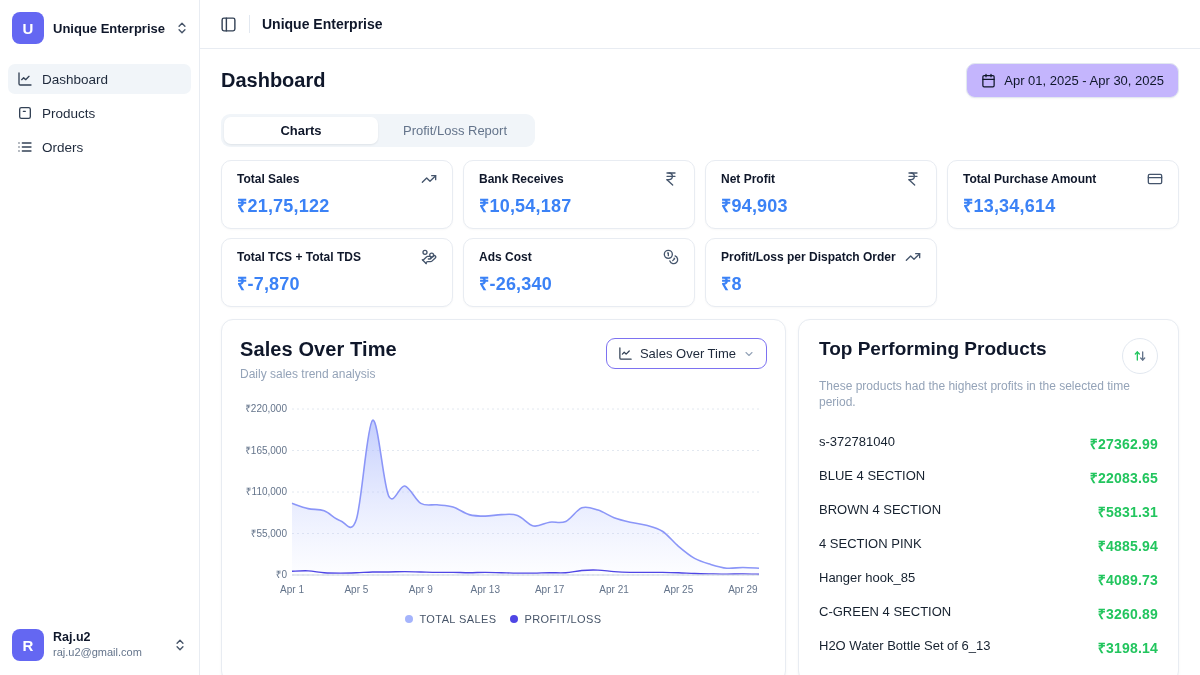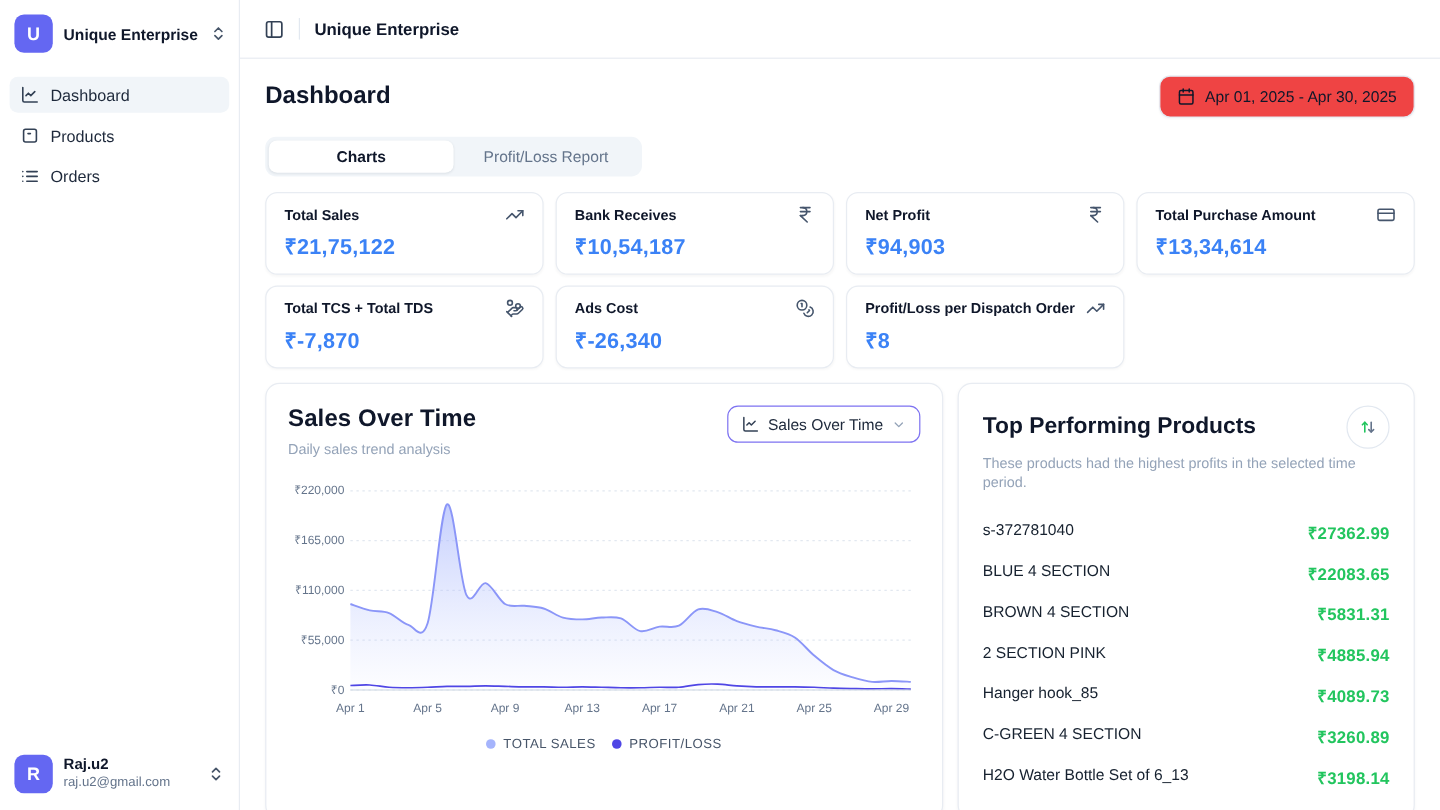--- a/index.html
+++ b/index.html
@@ -30,21 +30,21 @@
 
   
   .topbar { height:49px; border-bottom:1px solid #e8ecf2; display:flex; align-items:center; padding:0 20px; gap:12px; }
   .vsep { width:1px; height:18px; background:#e2e8f0; }
   .topbar-title { font-size:14px; font-weight:bold; }
 
   
   .content { flex:1; padding:14px 21px 0 21px; overflow:hidden; }
   .page-head { display:flex; align-items:center; justify-content:space-between; margin-bottom:16px; }
   .page-title { font-size:20px; font-weight:bold; }
-  .date-btn { display:flex; align-items:center; gap:8px; background:#ef4444; border:1px solid #e2e8f0;
+  .date-btn { display:flex; align-items:center; gap:8px; background:#c4b5fd; border:1px solid #e2e8f0;
     border-radius:9px; padding:9px 14px; font-size:13px; font-weight:500; color:#0f172a; cursor:pointer;
     box-shadow:0 1px 2px rgba(15,23,42,.04); }
 
   .tabs { display:inline-flex; background:#f1f5f9; border-radius:9px; padding:3px; margin-bottom:13px; }
   .tab { width:154px; text-align:center; font-size:13px; padding:6px 0; border-radius:7px;
     color:#64748b; font-weight:500; cursor:pointer; }
   .tab.active { background:#fff; color:#0f172a; font-weight:bold; box-shadow:0 1px 2px rgba(15,23,42,.08); }
 
   .stat-grid { display:grid; grid-template-columns:repeat(4,1fr); gap:9px 10px; margin-bottom:12px; }
   .stat-card { border:1px solid #e8ecf2; border-radius:10px; background:#fff; padding:10px 15px 11px 15px;
@@ -62,21 +62,21 @@
   .chart-sub { font-size:12px; color:#94a3b8; margin-top:6px; }
   .metric-btn { display:flex; align-items:center; gap:7px; border:1.5px solid #7d72f1; border-radius:9px;
     background:#fff; padding:7px 11px; font-size:13px; font-weight:500; color:#1e293b; cursor:pointer; }
   .metric-btn .ic { color:#334155; }
   .chart-wrap { margin-top:14px; }
   .legend { display:flex; justify-content:center; gap:14px; margin-top:8px; }
   .legend-item { display:flex; align-items:center; gap:6px; font-size:11px; color:#475569; letter-spacing:.4px; }
   .legend-dot { width:8px; height:8px; border-radius:50%; }
 
   .products-panel { flex:1; padding:18px 20px; }
-  .prod-head { display:flex; align-items:center; justify-content:space-between;gap:24px; }
+  .prod-head { display:flex; align-items:flex-start; justify-content:space-between;gap:24px; }
   .prod-title { font-size:19px; font-weight:bold; }
   .sort-btn { width:36px; height:36px; border-radius:50%; border:1px solid #e2e8f0; background:#fff;
     display:flex; align-items:center; justify-content:center; cursor:pointer; }
   .prod-sub { font-size:12px; color:#94a3b8; margin-top:4px; line-height:1.35; }
   .prod-list { margin-top:16px; }
   .prod-row { display:flex; align-items:flex-start; justify-content:space-between; padding:7.5px 0;gap:20px; }
   .prod-name { font-size:13px; color:#16212f; }
   .prod-value { font-size:14px; font-weight:bold; color:#22c55e; letter-spacing:.2px; }
 
   .axis-text { font-size:10px; fill:#64748b; }
@@ -376,21 +376,21 @@
             </div>
             <div class="prod-row">
               <span class="prod-name">BLUE 4 SECTION</span>
               <span class="prod-value">₹22083.65</span>
             </div>
             <div class="prod-row">
               <span class="prod-name">BROWN 4 SECTION</span>
               <span class="prod-value">₹5831.31</span>
             </div>
             <div class="prod-row">
-              <span class="prod-name">2 SECTION PINK</span>
+              <span class="prod-name">4 SECTION PINK</span>
               <span class="prod-value">₹4885.94</span>
             </div>
             <div class="prod-row">
               <span class="prod-name">Hanger hook_85</span>
               <span class="prod-value">₹4089.73</span>
             </div>
             <div class="prod-row">
               <span class="prod-name">C-GREEN 4 SECTION</span>
               <span class="prod-value">₹3260.89</span>
             </div>

